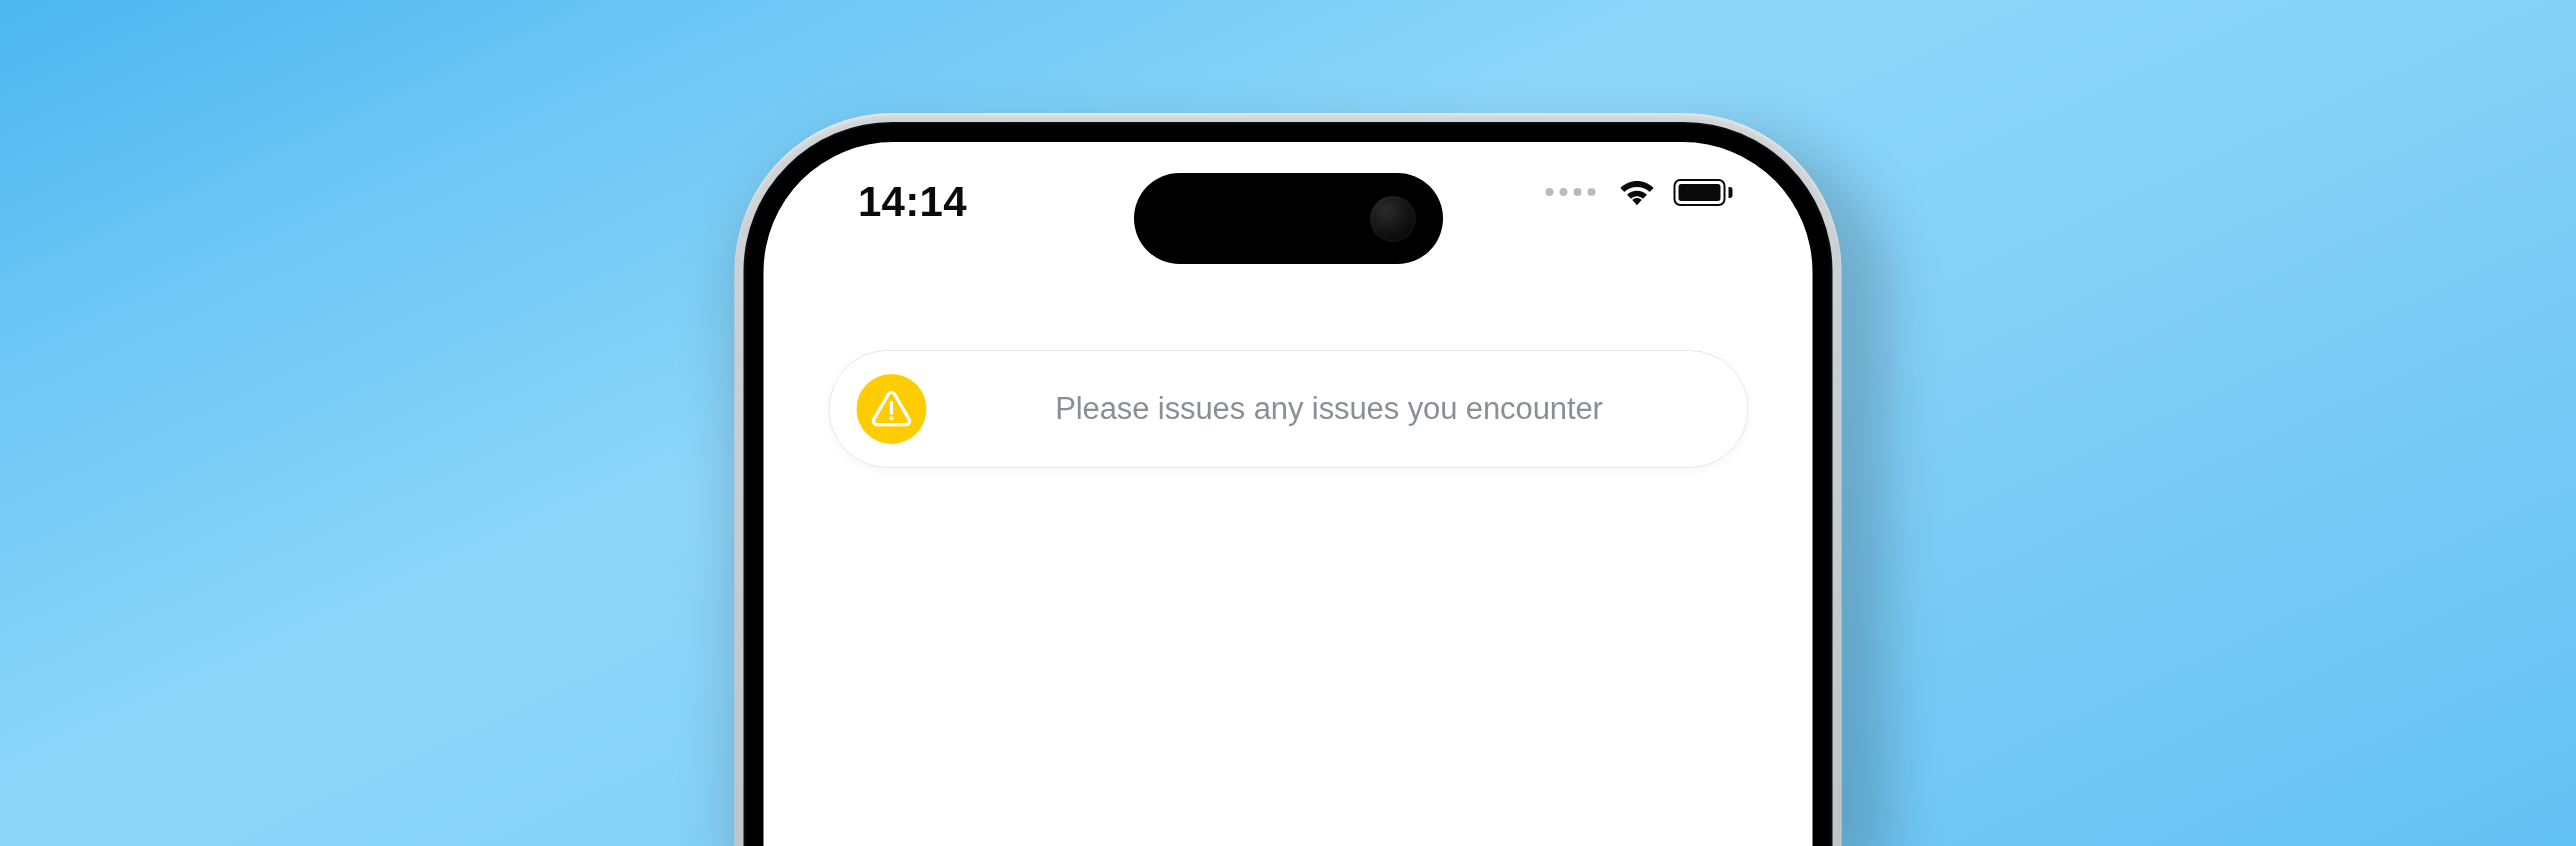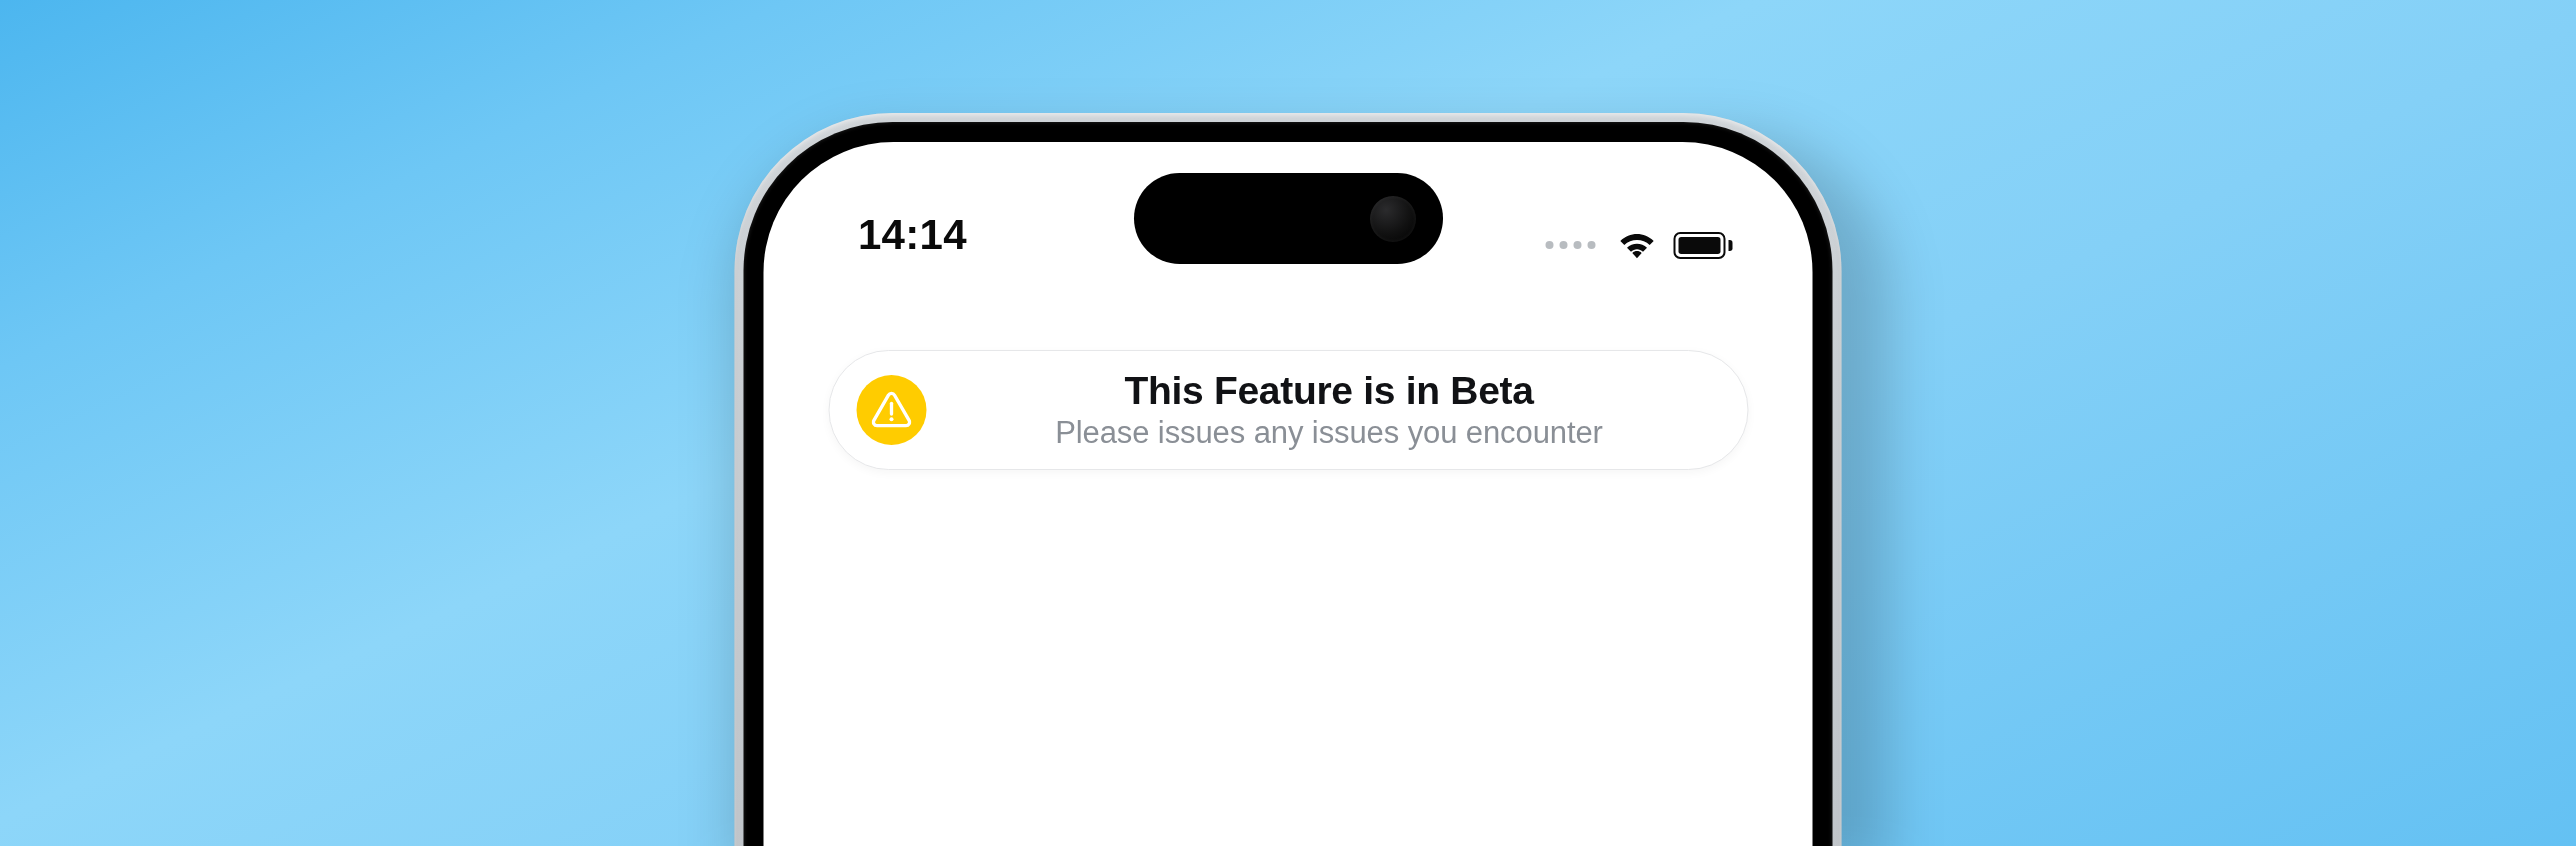--- a/index.html
+++ b/index.html
@@ -87,21 +87,21 @@
   }
 
   
   .status-bar {
     position: absolute;
     top: 36px;
     left: 0;
     right: 2px;
     height: 81px;
     display: flex;
-    align-items: flex-end;
+    align-items: flex-start;
     justify-content: space-between;
     padding: 0 78px 0 94px;
     z-index: 3;
   }
   .status-time {
     font-size: 42px;
     font-weight: 600;
     color: #0a0a0a;
     letter-spacing: 0.3px;
   }
@@ -243,21 +243,20 @@
                      C58.4 47.1 55.9 51.4 51.8 51.4
                      H8.2
                      C4.1 51.4 1.6 47.1 3.6 43.6
                      L25.4 5.8
                      C26.4 4 28 3 30 3 Z" fill="none" stroke="#ffffff" stroke-width="5" stroke-linejoin="round"></path>
             <line x1="30" y1="18" x2="30" y2="34" stroke="#ffffff" stroke-width="5" stroke-linecap="round"></line>
             <circle cx="30" cy="42" r="3" fill="#ffffff"></circle>
           </svg>
         </div>
         <div class="banner-text">
-          <div class="banner-title">This Feature is in Beta</div>
           <div class="banner-subtitle">Please issues any issues you encounter</div>
         </div>
       </div>
 
     </div>
   </div>
 </div>
 
 
 </body></html>

